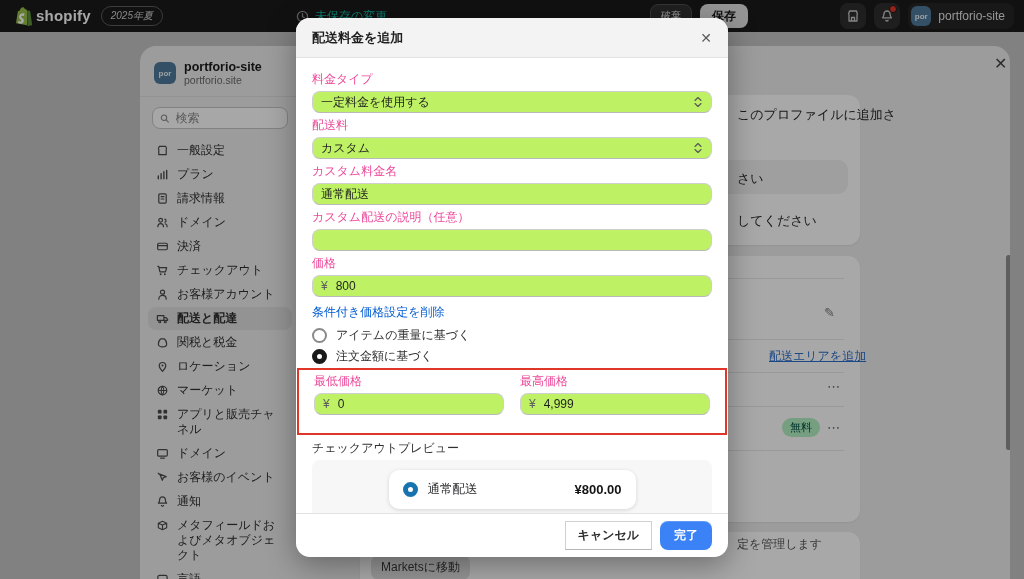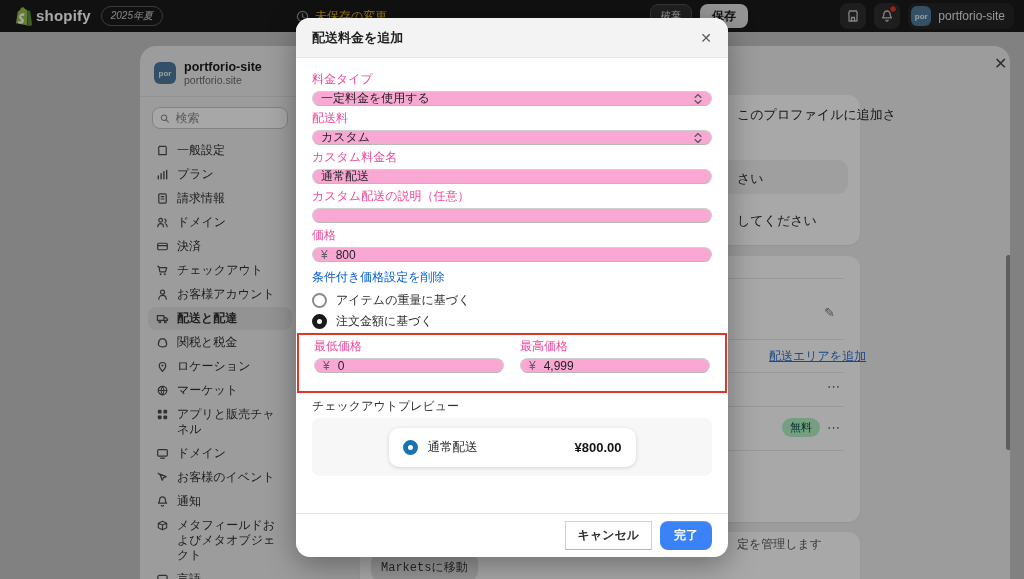--- a/index.html
+++ b/index.html
@@ -10,21 +10,21 @@
   }
 
   
   .topbar { position:absolute; left:0; top:0; width:1024px; height:32px;
     background:#1a1a1a; z-index:10; display:flex; align-items:center; }
   .logo-wrap { display:flex; align-items:flex-start; gap:3px; margin-left:16px; }
   .logo-word { color:#fff; font-size:15px; font-weight:bold; letter-spacing:.2px; }
   .season-badge { margin-left:10px; border:1px solid #5c5c5c; color:#cfcfcf;
     font-size:10px; font-style:italic; border-radius:999px; padding:2px 9px; }
   .unsaved { position:absolute; left:296px; top:0; height:32px; display:flex;
-    align-items:center; gap:6px; color:#eab308; font-size:12px; }
+    align-items:center; gap:6px; color:#14b8a6; font-size:12px; }
   .savebar { position:absolute; left:650px; top:4px; display:flex; gap:8px; }
   .btn-discard { background:#313131; border:1px solid #4f4f4f; color:#e5e5e5;
     font-size:10px; border-radius:8px; padding:4px 10px; height:24px; }
   .btn-save { background:#e3e3e3; border:none; color:#1a1a1a; font-weight:bold;
     font-size:12px; border-radius:8px; padding:4px 12px; height:24px; }
   .top-right { position:absolute; right:10px; top:3px; display:flex; gap:8px; align-items:center; }
   .top-icon-btn { width:26px; height:26px; background:#2e2e2e; border:none; border-radius:8px;
     display:flex; align-items:center; justify-content:center; position:relative; }
   .notif-dot { position:absolute; top:2px; right:3px; width:8px; height:8px;
     background:#e0362a; border-radius:50%; border:1px solid #1a1a1a; }
@@ -77,22 +77,22 @@
   .modal { position:absolute; left:296px; top:18px; width:432px; height:539px; background:#fff;
     border-radius:14px; z-index:60; box-shadow:0 8px 30px rgba(0,0,0,.35);
     display:flex; flex-direction:column; overflow:hidden; }
   .modal-header { height:40px; flex-shrink:0; background:#f3f3f3; border-bottom:1px solid #e3e3e3;
     display:flex; align-items:center; justify-content:space-between; padding:0 16px; }
   .modal-title { font-size:13px; font-weight:bold; color:#1f1f1f; }
   .modal-close { background:none; border:none; font-size:14px; color:#5c5c5c; cursor:pointer; }
   .modal-body { flex:1; padding:14px 16px 0 16px; overflow:hidden; }
   .fgroup { margin-bottom:5px; }
   .flabel { font-size:12px; color:#ec4899; line-height:15px; margin-bottom:4px; }
-  .control { height:15px; border:1px solid #cfcfcf; border-bottom-color:#b9b9b9; border-radius:8px;
-    background:#f9a8d4; display:flex; align-items:center; padding:0 8px; font-size:12px; color:#1f1f1f; }
+  .control { height:22px; border:1px solid #cfcfcf; border-bottom-color:#b9b9b9; border-radius:8px;
+    background:#bef264; display:flex; align-items:center; padding:0 8px; font-size:12px; color:#1f1f1f; }
   .select { justify-content:space-between; cursor:pointer; }
   .control input { border:none; outline:none; width:100%; font-size:12px; color:#1f1f1f;
     font-family:inherit; background:transparent; }
   .prefix { color:#616161; margin-right:8px; font-size:12px; }
   .blue-link { display:inline-block; font-size:12px; color:#005bd3; margin:2px 0 6px 0;
     text-decoration:none; line-height:15px; }
   .radio-row { display:flex; align-items:center; gap:9px; height:18px; margin-bottom:3px;
     font-size:12px; color:#2f2f2f; cursor:pointer; }
   .radio { width:15px; height:15px; border-radius:50%; border:2px solid #8a8a8a; background:#fff; flex-shrink:0; }
   .radio.sel { border:5px solid #1a1a1a; }
@@ -316,21 +316,21 @@
     <a class="bg-link" style="left:469px; top:302px;" href="#">配送エリアを追加</a>
     <div class="bdiv" style="left:76px; top:326px; width:468px;"></div>
     <span class="dots" style="left:527px; top:333px;">⋯</span>
     <div class="bdiv" style="left:76px; top:360px; width:468px;"></div>
     <span class="free-badge" style="left:482px; top:372px;">無料</span>
     <span class="dots" style="left:527px; top:374px;">⋯</span>
     <div class="bdiv" style="left:76px; top:404px; width:468px;"></div>
 
     <div class="bg-card" style="left:60px; top:486px; width:500px; height:80px;"></div>
     <span class="frag" style="left:437px; top:490px; font-size:12px; color:#555;">定を管理します</span>
-    <button class="markets-btn" style="left:71px; top:509px;font-family:Liberation Mono, monospace;">Marketsに移動</button>
+    <button class="markets-btn" style="left:71px; top:509px;">Marketsに移動</button>
 
     <div class="scrollbar" style="left:706px; top:209px; height:195px;"></div>
   </div>
 </div>
 
 <div class="dim"></div>
 
 <div class="modal">
   <div class="modal-header">
     <span class="modal-title">配送料金を追加</span>

